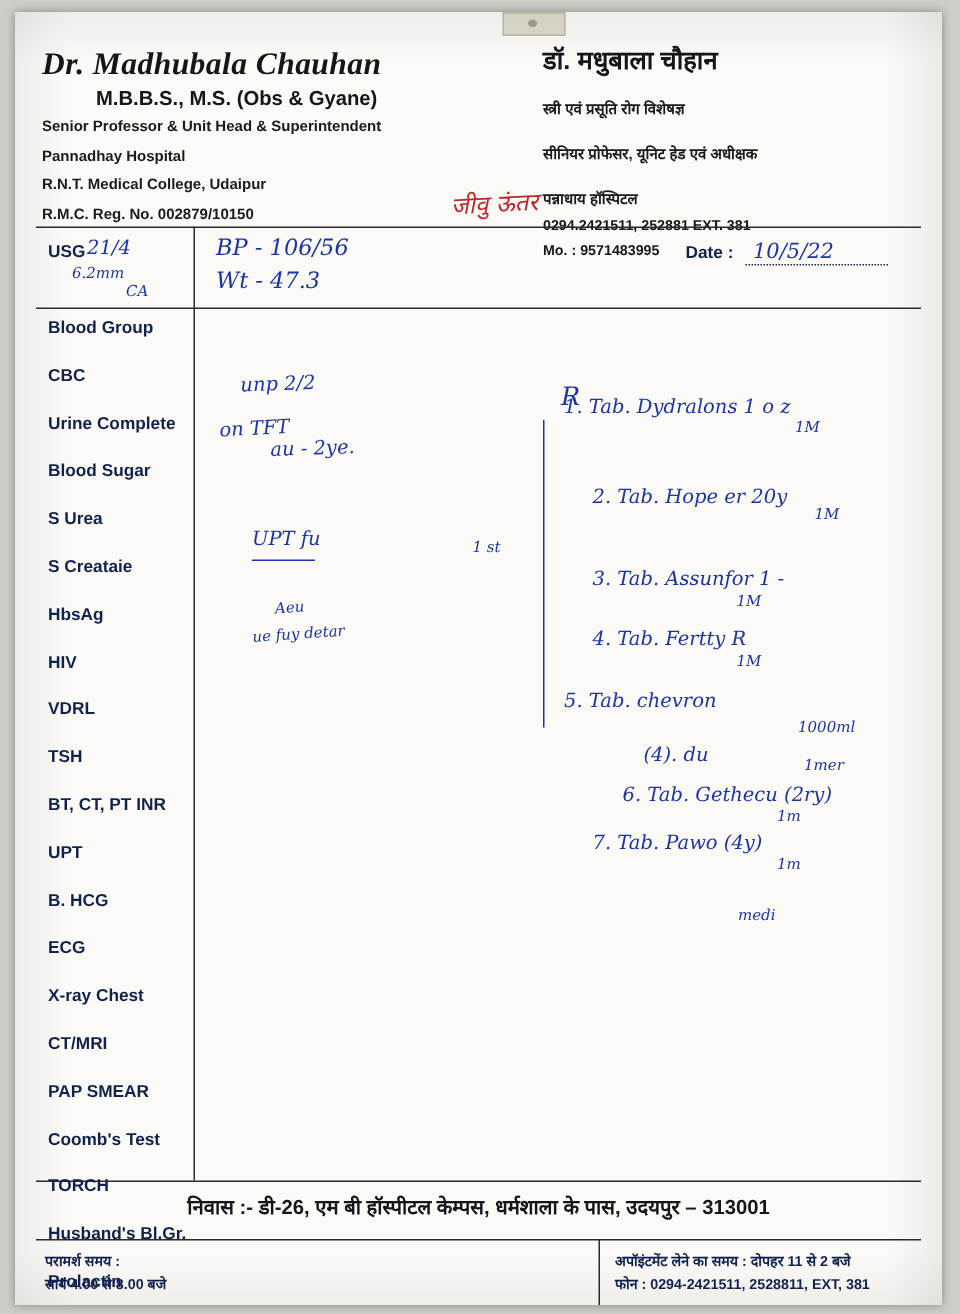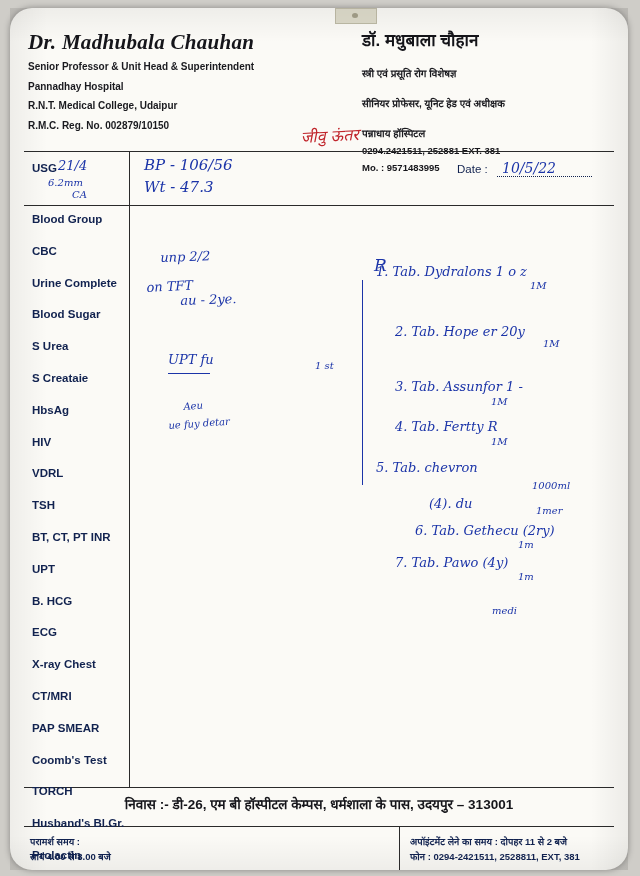--- a/index.html
+++ b/index.html
@@ -19,21 +19,20 @@
   }
   
   .sheet {
     position: absolute;
     left: 10px;
     top: 8px;
     width: 618px;
     height: 862px;
     background: #fbfaf6;
     box-shadow: 0 0 6px rgba(0,0,0,0.35);
-    border-radius: 22px;
   }
   .sheet::before {
     content: "";
     position: absolute;
     inset: 0;
     background:
       linear-gradient(to right, rgba(0,0,0,0.05), rgba(0,0,0,0) 6%),
       linear-gradient(to left, rgba(0,0,0,0.06), rgba(0,0,0,0) 6%),
       linear-gradient(to bottom, rgba(0,0,0,0.05), rgba(0,0,0,0) 4%),
       linear-gradient(to top, rgba(0,0,0,0.05), rgba(0,0,0,0) 4%);
@@ -166,21 +165,21 @@
     font-weight: bold;
     color: #11224f;
   }
 
   
   .date-label {
     position: absolute;
     left: 447px;
     top: 155px;
     font-size: 11.5px;
-    font-weight: normal;
+    font-weight: bold;
     color: #11224f;
   }
   .date-dots {
     position: absolute;
     left: 487px;
     top: 168px;
     width: 95px;
     border-bottom: 1px dotted #11224f;
   }
 
@@ -245,20 +244,21 @@
 <div id="page">
   <div class="sheet">
 
     <div class="tape">
       <div class="dot"></div>
     </div>
 
     <div class="header">
       <div class="hdr-left">
         <div class="doc-name">Dr. Madhubala Chauhan</div>
+        <div class="doc-degree">M.B.B.S., M.S. (Obs &amp; Gyane)</div>
         <div class="doc-sub">Senior Professor &amp; Unit Head &amp; Superintendent</div>
         <div class="doc-sub">Pannadhay Hospital</div>
         <div class="doc-sub">R.N.T. Medical College, Udaipur</div>
         <div class="doc-sub">R.M.C. Reg. No. 002879/10150</div>
       </div>
 
       <div class="hdr-right">
         <div class="doc-name-hi">डॉ. मधुबाला चौहान</div>
         <div class="doc-sub-hi">स्त्री एवं प्रसूति रोग विशेषज्ञ</div>
         <div class="doc-sub-hi">सीनियर प्रोफेसर, यूनिट हेड एवं अधीक्षक</div>
@@ -273,21 +273,21 @@
     <div class="rule r1"></div>
     <div class="rule r2"></div>
     <div class="rule r3"></div>
     <div class="rule r4"></div>
     <div class="vrule v1"></div>
     <div class="vrule v2"></div>
 
     <div class="usg-row">USG</div>
     <div class="hw mid" style="left:48px; top:150px;">21/4</div>
     <div class="hw small" style="left:38px; top:169px;">6.2mm</div>
-    <div class="hw small" style="left:62px; top:181px;font-style:italic;">CA</div>
+    <div class="hw small" style="left:74px; top:181px;font-style:italic;">CA</div>
 
     <div class="date-label">Date :</div>
     <div class="date-dots"></div>
     <div class="hw mid" style="left:492px; top:152px; font-size:14px;">10/5/22</div>
 
     <div class="hw big" style="left:134px; top:148px;">BP - 106/56</div>
     <div class="hw big" style="left:134px; top:170px;">Wt - 47.3</div>
 
     <div class="tests">
       <div class="item">Blood Group</div>

